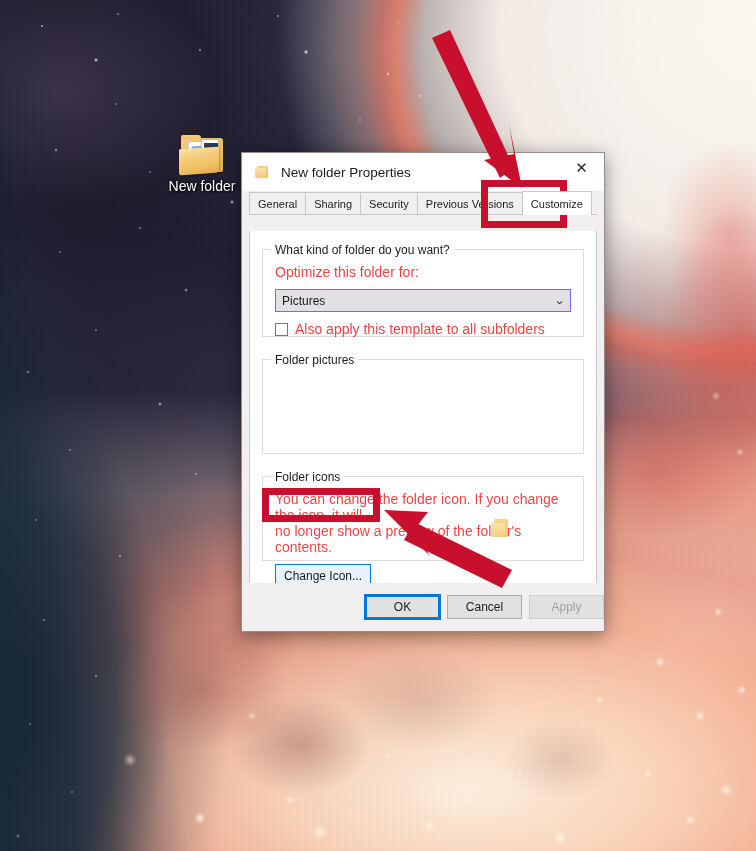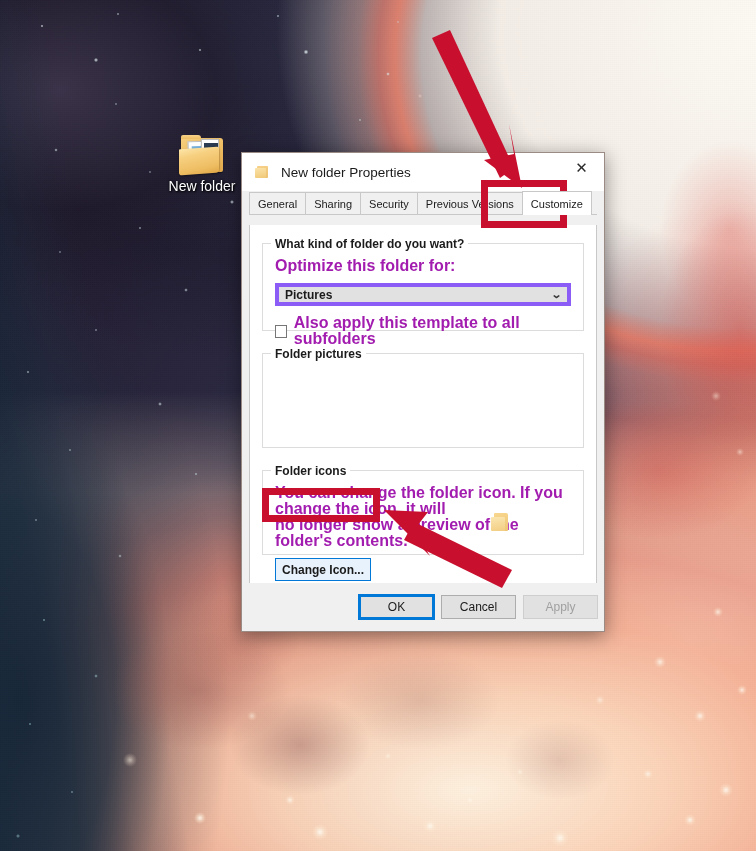--- a/index.html
+++ b/index.html
@@ -241,43 +241,42 @@
     font-family: "Liberation Sans", sans-serif;
   }
   .tab.active {
     background: #ffffff; height: 24px;
     border-color: #c8c8c8; position: relative; z-index: 3;
     margin-bottom: -1px;
   }
 
   
   #tabpage {
-    margin: 10px 7px; height: 386px;
+    margin: 16px 7px; height: 386px;
     background: #ffffff;
     border: 1px solid #c8c8c8; border-top: none;
     position: relative;
-    font-weight: bold;
   }
   .group {
     position: absolute; left: 12px; right: 12px;
     border: 1px solid #dcdcdc;
   }
   .group > legend, .group .legend {
     position: absolute; top: -7px; left: 8px;
     background: #ffffff; padding: 0 4px;
     font-size: 12px; color: #1b1b1b;
     font-family: "Liberation Sans", sans-serif;
   }
   .gbody { padding: 14px 12px 12px 12px; }
-  .lbl { font-size: 16px; color: #a21caf; line-height: 16px; font-family: "Liberation Sans", sans-serif; }
+  .lbl { font-size: 14px; color: #ef4444; line-height: 16px; font-family: "Liberation Sans", sans-serif; }
 
   select.combo, .combo {
     width: 100%; height: 23px;
     background: #e1e1e1;
-    border: 4px solid #8b5cf6;
+    border: 1px solid #8b5cf6;
     font-size: 12px; color: #1b1b1b;
     padding: 0 6px;
     display: flex; align-items: center; justify-content: space-between;
     cursor: pointer;
     font-family: "Liberation Sans", sans-serif;
   }
   .combo .chev {
     font-size: 11px; color: #3a3a3a; transform: scaleX(1.25);
   }
 
@@ -318,21 +317,21 @@
     position:absolute; left:0px; top:4px; width:14px; height:14px;
     background: linear-gradient(170deg,#fbe6b0 0%,#f2cd82 100%);
     border-radius: 1px;
   }
 
   
   #footer {
     position: absolute; left: 0; right: 0; bottom: 0;
     height: 48px; background: #f0f0f0;
     display: flex; align-items: center; justify-content: flex-end;
-    padding-right: 6px; gap: 7px;
+    padding-right: 0; gap: 7px;
   }
   #footer .btn { min-width: 75px; height: 24px; }
 
   
   .redbox {
     position: absolute;
     border: 7px solid #c8102e;
     pointer-events: none;
   }
   .arrow { position: absolute; pointer-events: none; }

